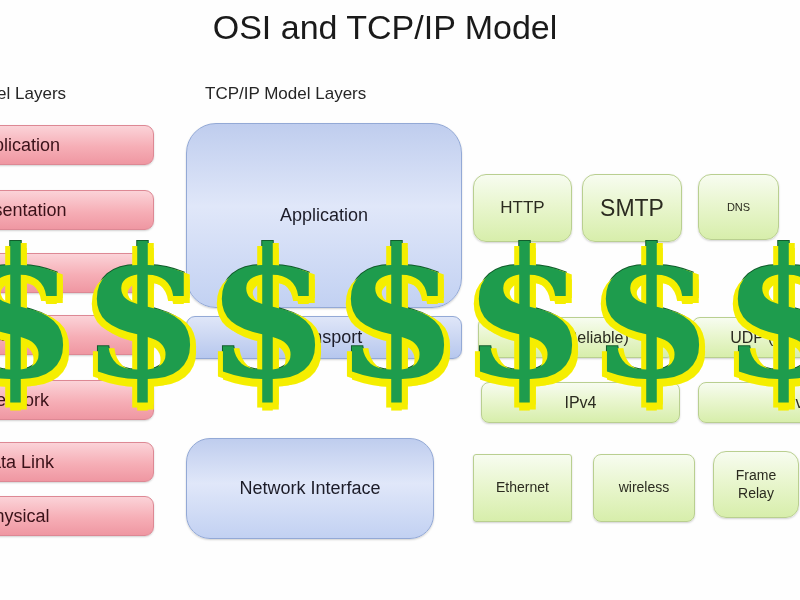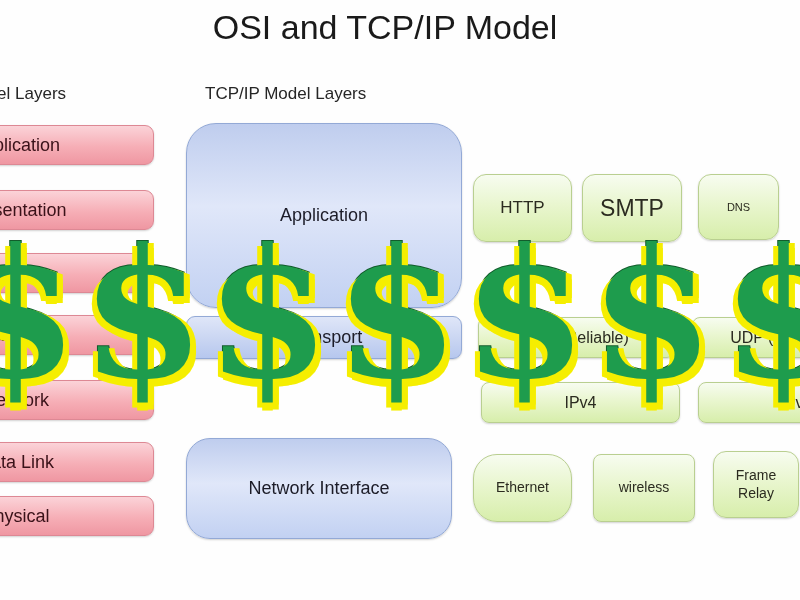--- a/index.html
+++ b/index.html
@@ -62,33 +62,33 @@
   <div class="box pbox" style="top:125px">Application</div>
   <div class="box pbox" style="top:190px">Presentation</div>
   <div class="box pbox" style="top:253px">Session</div>
   <div class="box pbox" style="top:315px">Transport</div>
   <div class="box pbox" style="top:380px">Network</div>
   <div class="box pbox" style="top:442px">Data Link</div>
   <div class="box pbox" style="top:496px">Physical</div>
 
   <div class="box bbox big" style="top:123px;height:183px;border-radius:30px">Application</div>
   <div class="box bbox" style="top:316px;height:41px">Transport</div>
-  <div class="box bbox big" style="top:438px;height:99px;border-radius:24px;white-space:normal;width:200px;padding:0 32px;line-height:1.35">Network Interface</div>
+  <div class="box bbox big" style="top:438px;height:99px;border-radius:24px;white-space:normal;width:200px;padding:0 23px;line-height:1.35">Network Interface</div>
 
   <div class="box gbox" style="left:473px;top:174px;width:97px;height:66px;border-radius:13px;font-size:17px">HTTP</div>
   <div class="box gbox" style="left:582px;top:174px;width:98px;height:66px;border-radius:13px;font-size:23px">SMTP</div>
   <div class="box gbox" style="left:698px;top:174px;width:79px;height:64px;border-radius:13px;font-size:11px">DNS</div>
 
   <div class="box gbox" style="left:478px;top:317px;width:195px;height:39px;border-radius:8px;font-size:16px">TCP (Reliable)</div>
   <div class="box gbox" style="left:692px;top:317px;width:195px;height:39px;border-radius:8px;font-size:16px">UDP (Unreliable)</div>
 
   <div class="box gbox" style="left:481px;top:382px;width:197px;height:39px;border-radius:8px;font-size:16px">IPv4</div>
   <div class="box gbox" style="left:698px;top:382px;width:195px;height:39px;border-radius:8px;font-size:16px">IPv6</div>
 
-  <div class="box gbox small" style="left:473px;top:454px;width:97px;height:66px;border-radius:24px">Ethernet</div>
+  <div class="box gbox small" style="left:473px;top:454px;width:97px;height:66px;border-radius:3px">Ethernet</div>
   <div class="box gbox small" style="left:593px;top:454px;width:100px;height:66px;border-radius:8px">wireless</div>
   <div class="box gbox small" style="left:713px;top:451px;width:86px;height:67px;border-radius:13px;padding:12px 6px;box-sizing:border-box">Frame Relay</div>
 
   <span class="dollar" style="left:-46px">$</span>
   <span class="dollar" style="left:81px">$</span>
   <span class="dollar" style="left:206px">$</span>
   <span class="dollar" style="left:335px">$</span>
   <span class="dollar" style="left:463px">$</span>
   <span class="dollar" style="left:590px">$</span>
   <span class="dollar" style="left:722px">$</span>

